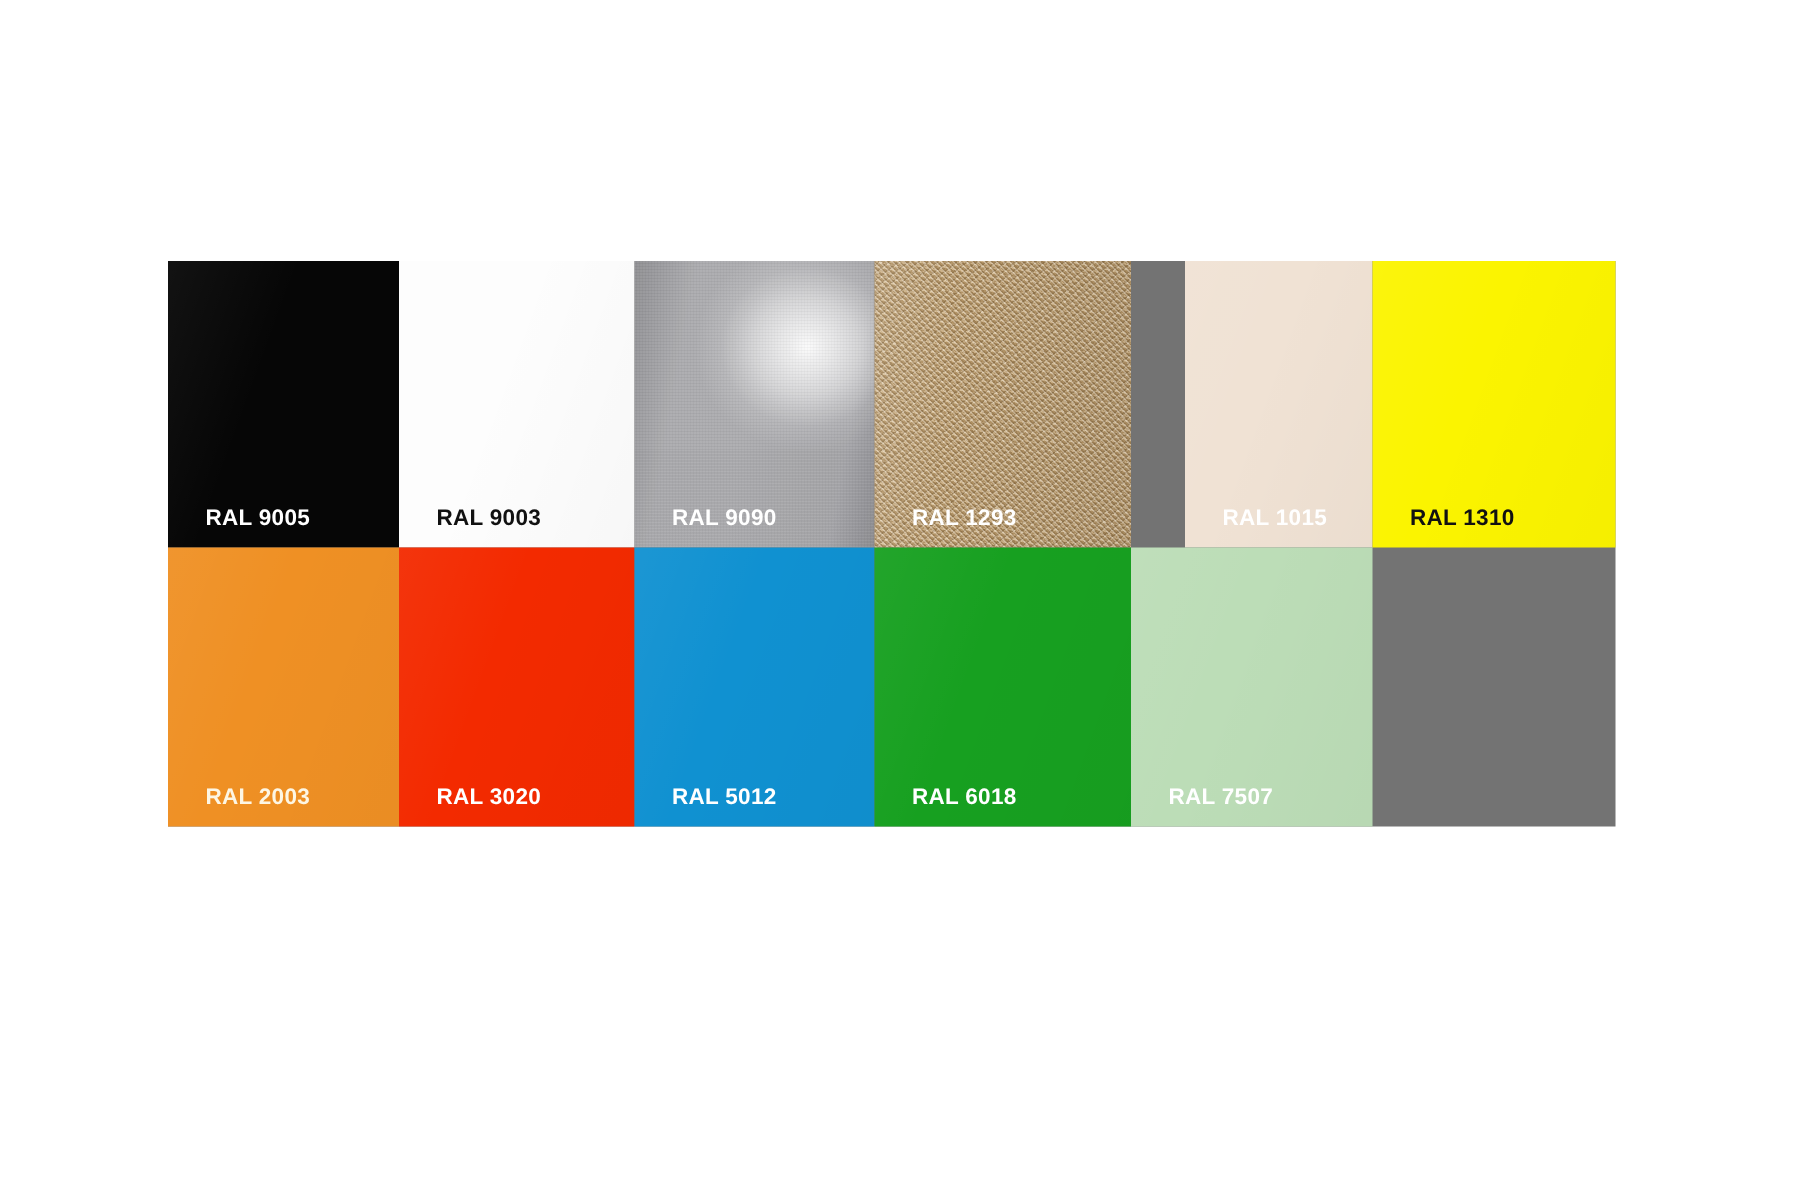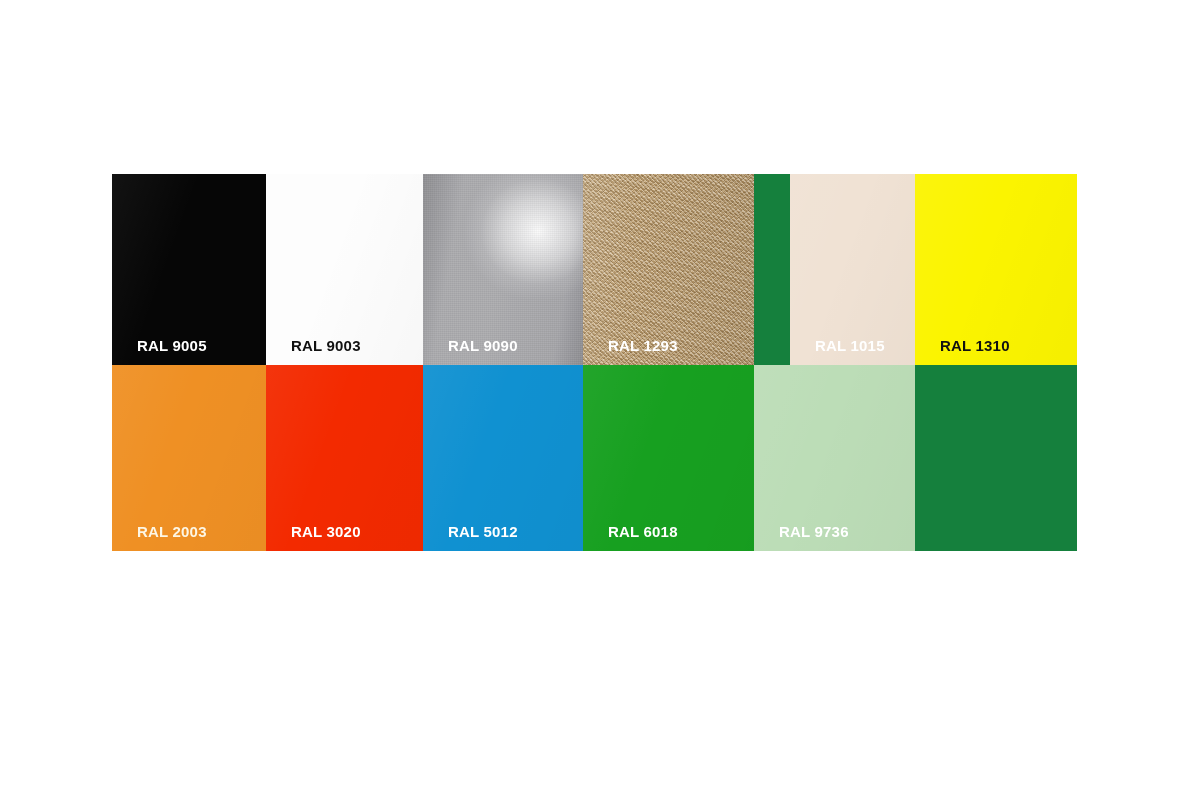--- a/index.html
+++ b/index.html
@@ -18,21 +18,21 @@
 
   #swatch-chart {
     position: absolute;
     left: 112px;
     top: 174px;
     width: 965px;
     height: 377px;
     display: grid;
     grid-template-columns: 154px 157px 160px 171px 161px 162px;
     grid-template-rows: 191px 186px;
-    background: #15803d;
+    background: #737373;
   }
 
   .swatch {
     position: relative;
     overflow: hidden;
     box-sizing: border-box;
   }
 
   .swatch-label {
     position: absolute;
@@ -163,15 +163,15 @@
     <div class="swatch finish-gloss" style="background-color: rgb(243, 42, 0);">
       <span class="swatch-label" style="color: rgb(255, 255, 255);">RAL 3020</span>
     </div>
     <div class="swatch finish-gloss" style="background-color: rgb(16, 145, 209);">
       <span class="swatch-label" style="color: rgb(255, 255, 255);">RAL 5012</span>
     </div>
     <div class="swatch finish-gloss" style="background-color: rgb(23, 160, 32);">
       <span class="swatch-label" style="color: rgb(255, 255, 255);">RAL 6018</span>
     </div>
     <div class="swatch finish-gloss" style="background-color: rgb(188, 221, 183);">
-      <span class="swatch-label" style="color: rgb(255, 255, 255);">RAL 9736</span>
+      <span class="swatch-label" style="color: rgb(255, 255, 255);">RAL 7507</span>
     </div>
   </div>
 
 </body></html>

